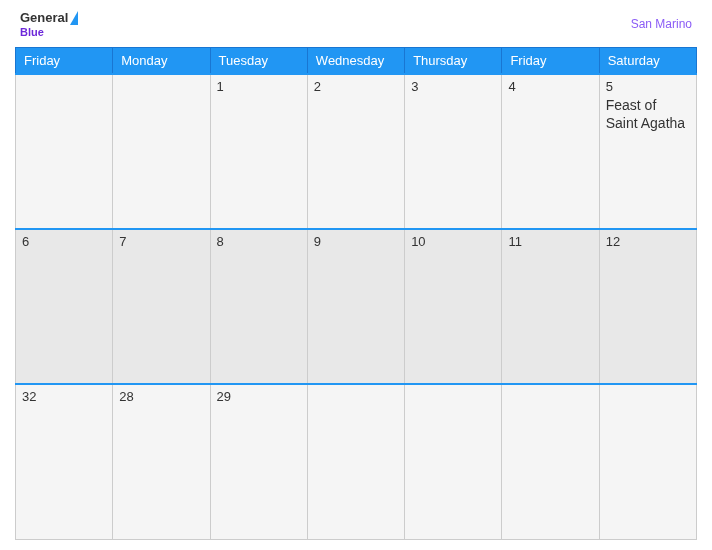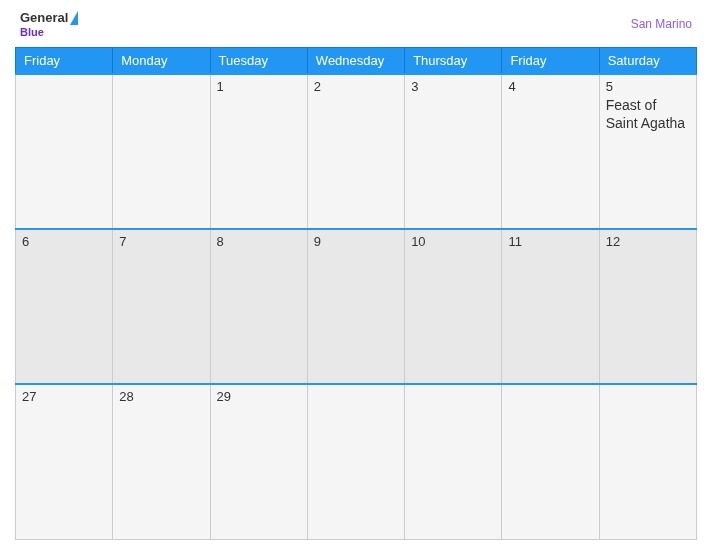--- a/index.html
+++ b/index.html
@@ -197,21 +197,21 @@
           </td>
           <td>
             <span class="day-number">11</span>
           </td>
           <td>
             <span class="day-number">12</span>
           </td>
         </tr>
         <tr>
           <td>
-            <span class="day-number">27</span>
+            <span class="day-number">32</span>
           </td>
           <td>
             <span class="day-number">28</span>
           </td>
           <td>
             <span class="day-number">29</span>
           </td>
           <td class="empty-cell"></td>
           <td class="empty-cell"></td>
           <td class="empty-cell"></td>

